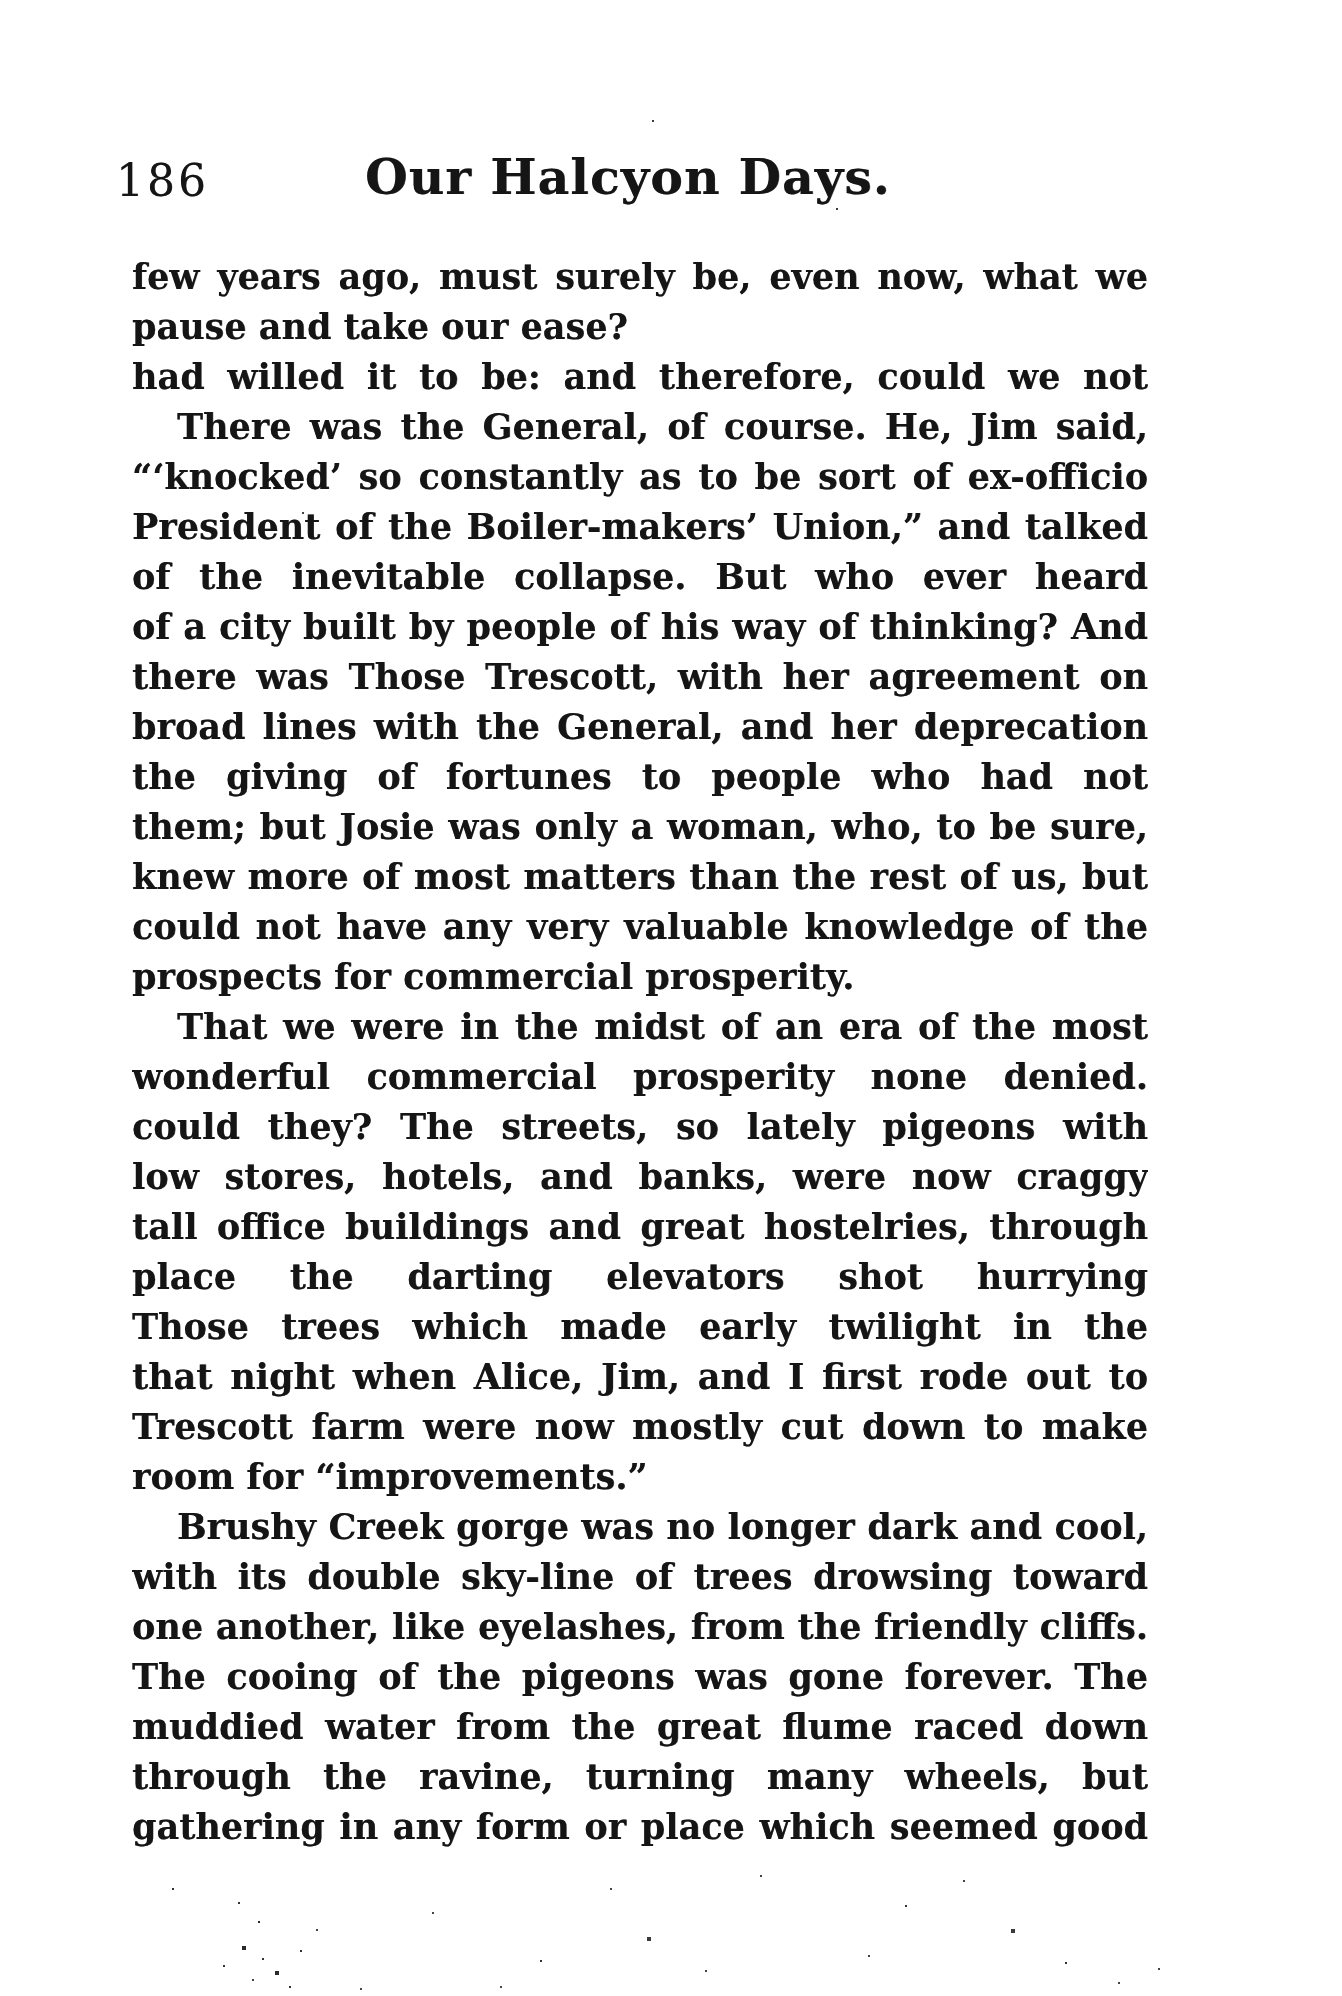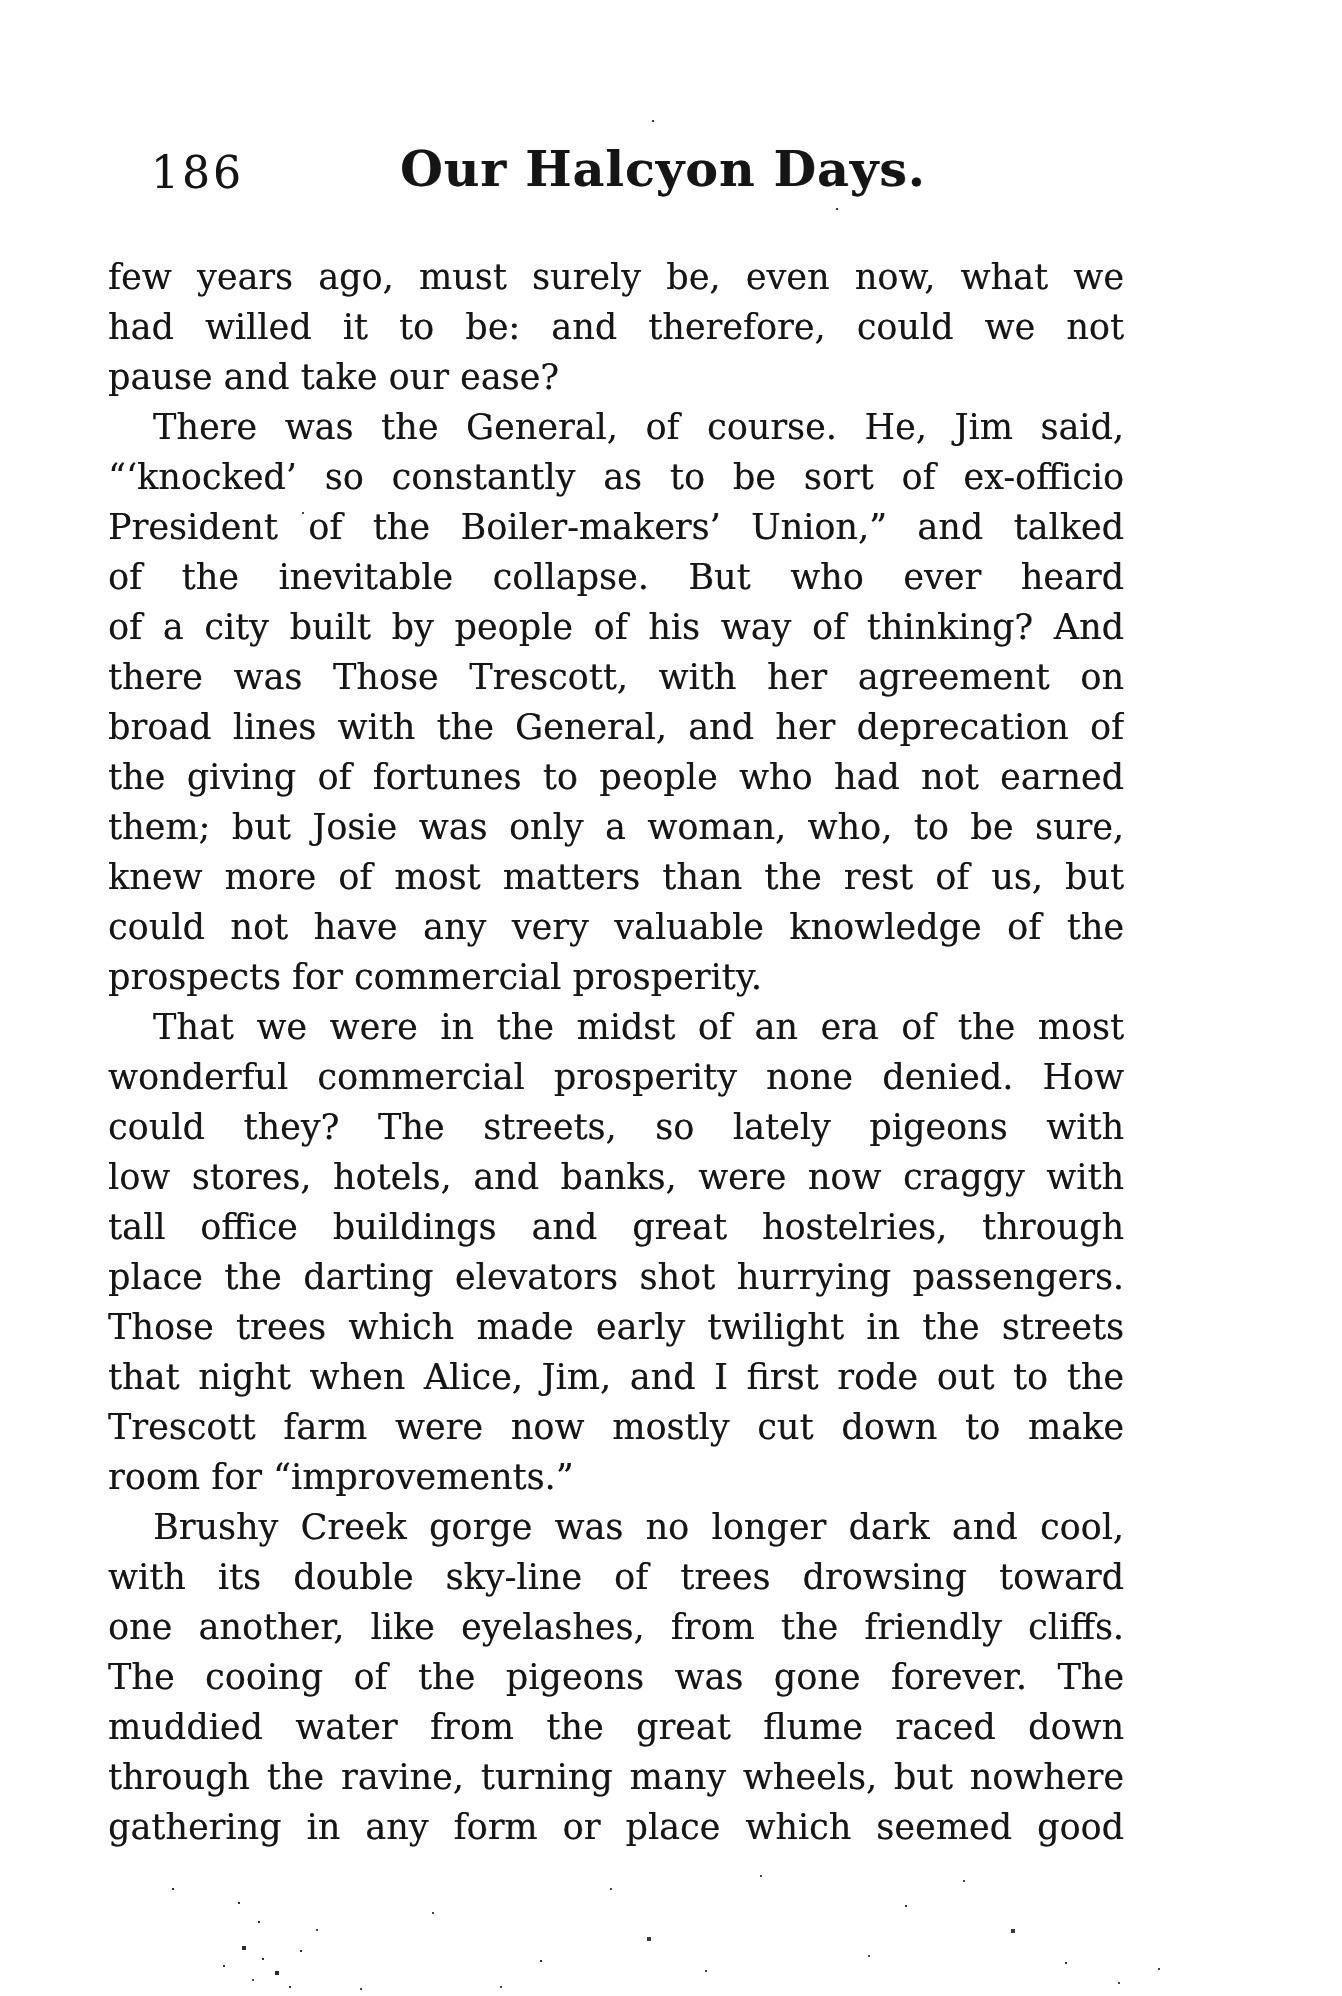--- a/index.html
+++ b/index.html
@@ -15,24 +15,23 @@
     color: #151515;
     font-family: "DejaVu Serif", "Liberation Serif", serif;
     overflow: hidden;
   }
   .scan-text {
     text-shadow: 0.35px 0.35px 0 rgba(10,10,10,0.55);
   }
   .header {
     position: absolute;
     left: 120px;
-    top: 141px;
+    top: 149px;
     width: 1016px;
     height: 60px;
-    margin-left: 35px;
   }
   .page-number {
     position: absolute;
     left: -4px;
     top: 8px;
     font-size: 44px;
     line-height: 48px;
     letter-spacing: 3px;
   }
   .running-title {
@@ -42,23 +41,24 @@
     transform: translateX(-50%);
     font-size: 49px;
     line-height: 56px;
     font-weight: bold;
     letter-spacing: 1px;
     white-space: nowrap;
     text-align: center;
   }
   .text-block {
     position: absolute;
-    left: 108px;
+    left: 132px;
     top: 252px;
     width: 1016px;
+    font-weight: bold;
   }
   .line {
     height: 50px;
     line-height: 50px;
     font-size: 35px;
     overflow: hidden;
   }
   .line.j {
     text-align: justify;
     text-align-last: justify;
@@ -114,22 +114,22 @@
 <body>
 
 <div class="page">
   <div class="header">
     <span class="page-number scan-text">186</span>
     <span class="running-title scan-text">Our Halcyon Days.</span>
   </div>
 
   <div class="text-block scan-text">
       <div class="line j">few years ago, must surely be, even now, what we</div>
+      <div class="line">pause and take our ease?</div>
       <div class="line j">had willed it to be:  and therefore, could we not</div>
-      <div class="line">pause and take our ease?</div>
       <div class="line j indent">There was the General, of course.  He, Jim said,</div>
       <div class="line j">“‘knocked’ so constantly as to be sort of ex-officio</div>
       <div class="line j">President of the Boiler-makers’ Union,” and talked</div>
       <div class="line j">of the inevitable collapse.  But who ever heard</div>
       <div class="line j">of a city built by people of his way of thinking?  And</div>
       <div class="line j">there was Those Trescott, with her agreement on</div>
       <div class="line j">broad lines with the General, and her deprecation of</div>
       <div class="line j">the giving of fortunes to people who had not earned</div>
       <div class="line j">them; but Josie was only a woman, who, to be sure,</div>
       <div class="line j">knew more of most matters than the rest of us, but</div>

